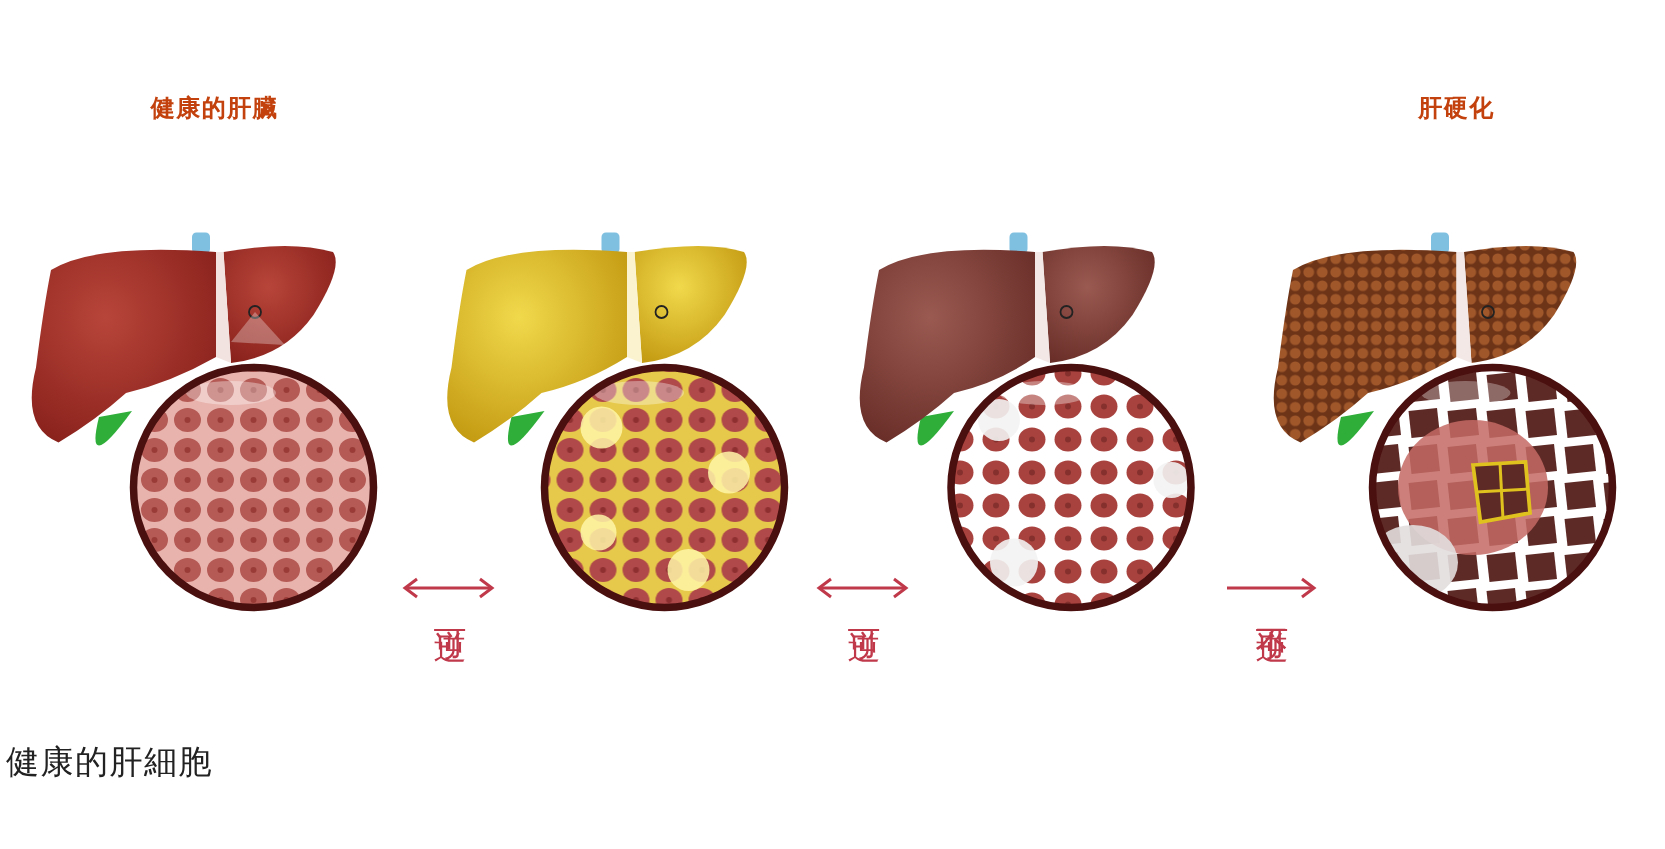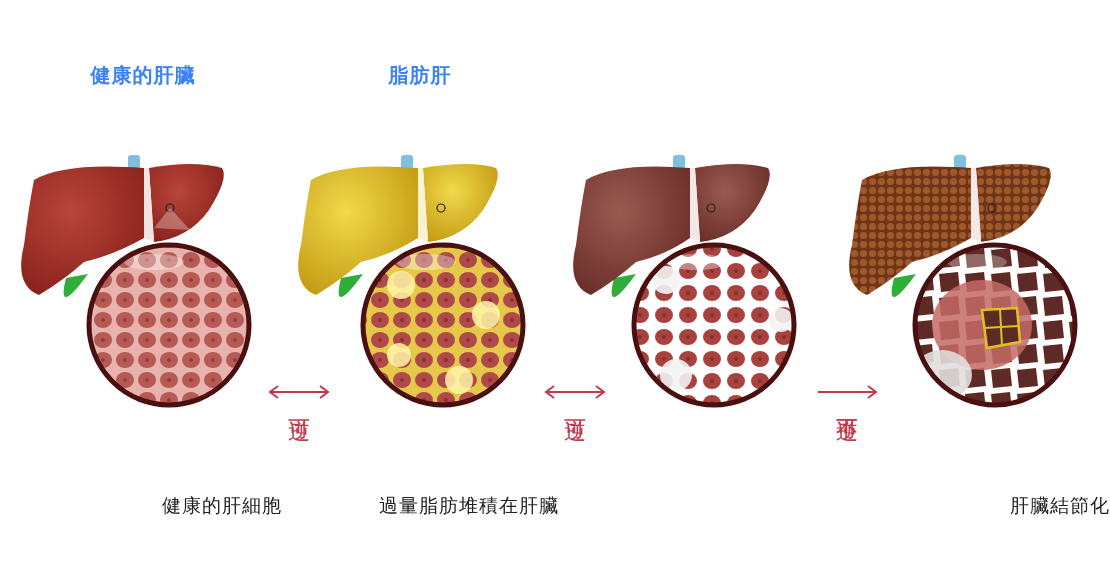--- a/index.html
+++ b/index.html
@@ -1,22 +1,22 @@
 <!DOCTYPE html>
 <html><head>
 <meta charset="utf-8">
 <style>
   html, body { margin:0; padding:0; background:#ffffff; }
   body { width:1110px; height:566px; position:relative; overflow:hidden;
          font-family: "DejaVu Sans", "Liberation Sans", sans-serif; }
   .stage { position:absolute; top:0; width:278px; height:566px; }
   .stage-title { position:absolute; top:62px; left:0; width:100%; text-align:center;
-                 font-size:20px; font-weight:bold; color:#3b82f6; letter-spacing:1px; }
-  .stage-caption { position:absolute; top:493px; left:0; width:100%; text-align:right;
-                   font-size:19px; color:#222; letter-spacing:1px; }
+                 font-size:16px; font-weight:bold; color:#c2410c; letter-spacing:1px; }
+  .stage-caption { position:absolute; top:493px; left:0; width:100%; text-align:left;
+                   font-size:22px; color:#222; letter-spacing:1px; }
   .illus { position:absolute; top:150px; left:0; width:278px; height:270px; }
   .connector { position:absolute; width:70px; text-align:center; color:#c0394b; }
   .connector svg { display:block; margin:0 auto; }
   .connector .label { font-size:22px; line-height:26px; writing-mode:vertical-rl;
                       text-orientation:upright; margin:2px auto 0; letter-spacing:0; }
 </style>
 </head>
 <body>
 
 <div class="stage" style="left:4px;">
@@ -55,21 +55,20 @@
 <div class="connector" style="left:264px; top:384px;">
   <svg width="66" height="16" viewBox="0 0 66 16">
     <line x1="4" y1="8" x2="62" y2="8" stroke="#c0394b" stroke-width="2"></line>
     <polyline points="12,2 4,8 12,14" fill="none" stroke="#c0394b" stroke-width="2"></polyline>
     <polyline points="54,2 62,8 54,14" fill="none" stroke="#c0394b" stroke-width="2"></polyline>
   </svg>
   <div class="label">可逆</div>
 </div>
 
 <div class="stage" style="left:281px;">
-  <div class="stage-title">脂肪肝</div>
   <svg class="illus" viewBox="0 0 278 270">
     <defs>
       <radialGradient id="g2" cx="40%" cy="35%" r="70%">
           <stop offset="0" stop-color="#f1d94c"></stop>
           <stop offset="1" stop-color="#c49b12"></stop>
         </radialGradient>
       <pattern id="p2" width="22" height="20" patternUnits="userSpaceOnUse">
         <rect width="22" height="20" fill="#e6c94a"></rect>
         <ellipse cx="11" cy="10" rx="9" ry="8" fill="#b0494a"></ellipse>
           <circle cx="11" cy="10" r="2" fill="#8f2f30"></circle>
@@ -87,21 +86,20 @@
     <g clip-path="url(#c2)">
       <rect x="80" y="90" width="170" height="170" fill="url(#p2)"></rect>
       <circle cx="120" cy="135" r="14" fill="#fff6a8" opacity="0.85"></circle>
       <circle cx="205" cy="165" r="14" fill="#fff6a8" opacity="0.85"></circle>
       <circle cx="118" cy="205" r="12" fill="#fff6a8" opacity="0.85"></circle>
       <circle cx="178" cy="230" r="14" fill="#fff6a8" opacity="0.85"></circle>
     </g>
     <ellipse cx="145" cy="112" rx="30" ry="8" fill="#ffffff" opacity="0.35"></ellipse>
     <circle cx="162" cy="175" r="80" fill="none" stroke="#4a0f0f" stroke-width="5"></circle>
   </svg>
-  <div class="stage-caption">過量脂肪堆積在肝臟</div>
 </div>
 
 <div class="connector" style="left:540px; top:384px;">
   <svg width="66" height="16" viewBox="0 0 66 16">
     <line x1="4" y1="8" x2="62" y2="8" stroke="#c0394b" stroke-width="2"></line>
     <polyline points="12,2 4,8 12,14" fill="none" stroke="#c0394b" stroke-width="2"></polyline>
     <polyline points="54,2 62,8 54,14" fill="none" stroke="#c0394b" stroke-width="2"></polyline>
   </svg>
   <div class="label">可逆</div>
 </div>
@@ -141,20 +139,21 @@
 
 <div class="connector" style="left:812px; top:384px;">
   <svg width="66" height="16" viewBox="0 0 66 16">
     <line x1="4" y1="8" x2="62" y2="8" stroke="#c0394b" stroke-width="2"></line>
     <polyline points="54,2 62,8 54,14" fill="none" stroke="#c0394b" stroke-width="2"></polyline>
   </svg>
   <div class="label">不可逆</div>
 </div>
 
 <div class="stage" style="left:832px;">
+  <div class="stage-title">肝硬化</div>
   <svg class="illus" viewBox="0 0 278 270">
     <defs>
       <pattern id="n4" width="9" height="9" patternUnits="userSpaceOnUse">
         <rect width="9" height="9" fill="#6e3418"></rect>
         <circle cx="4.5" cy="4.5" r="3.6" fill="#a0582a"></circle>
       </pattern>
       <pattern id="p4" width="26" height="24" patternUnits="userSpaceOnUse">
         <rect width="26" height="24" fill="#ffffff"></rect>
         <path d="M3 4 L22 2 L24 20 L5 22 Z" fill="#5e2a26"></path>
       </pattern>
@@ -172,14 +171,13 @@
       <rect x="80" y="90" width="170" height="170" fill="url(#p4)"></rect>
       <ellipse cx="150" cy="175" rx="50" ry="45" fill="#c46a64" opacity="0.85"></ellipse>
       <ellipse cx="110" cy="225" rx="30" ry="25" fill="#e2dede" opacity="0.9"></ellipse>
       <path d="M150 160 L185 158 L188 192 L155 198 Z" fill="#5e2a26" stroke="#e0c21e" stroke-width="2.5"></path>
       <line x1="168" y1="159" x2="170" y2="196" stroke="#e0c21e" stroke-width="2"></line>
       <line x1="152" y1="178" x2="187" y2="176" stroke="#e0c21e" stroke-width="2"></line>
     </g>
     <ellipse cx="145" cy="112" rx="30" ry="8" fill="#ffffff" opacity="0.3"></ellipse>
     <circle cx="163" cy="175" r="80" fill="none" stroke="#4a0f0f" stroke-width="5"></circle>
   </svg>
-  <div class="stage-caption">肝臟結節化</div>
 </div>
 
 </body></html>

